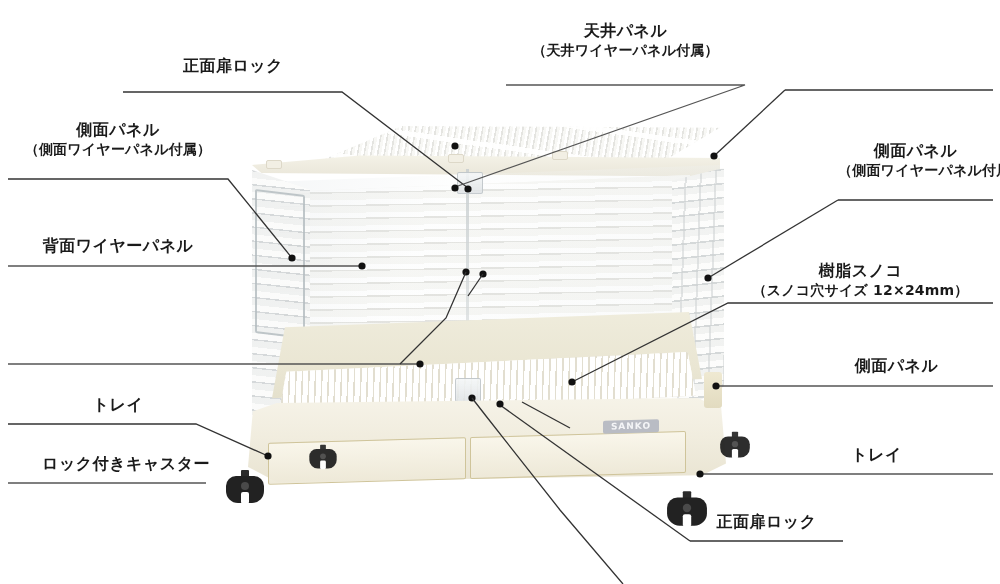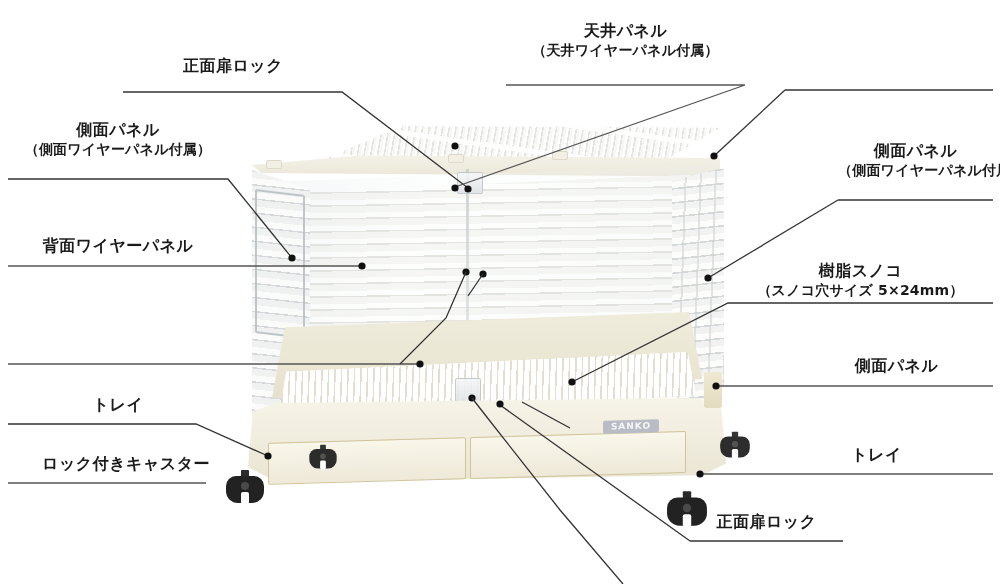--- a/index.html
+++ b/index.html
@@ -374,21 +374,21 @@
     <span class="l1">側面パネル</span>
     <span class="l2">（側面ワイヤーパネル付属）</span>
   </div>
 
   <div class="label ctr" style="left:8px;top:237px;width:220px;">
     <span class="l1">背面ワイヤーパネル</span>
   </div>
 
   <div class="label ctr" style="left:728px;top:262px;width:265px;">
     <span class="l1">樹脂スノコ</span>
-    <span class="l2">（スノコ穴サイズ 5×24mm）</span>
+    <span class="l2">（スノコ穴サイズ 12×24mm）</span>
   </div>
 
 
   <div class="label ctr" style="left:800px;top:357px;width:193px;">
     <span class="l1">側面パネル</span>
   </div>
 
   <div class="label ctr" style="left:8px;top:396px;width:220px;">
     <span class="l1">トレイ</span>
   </div>

